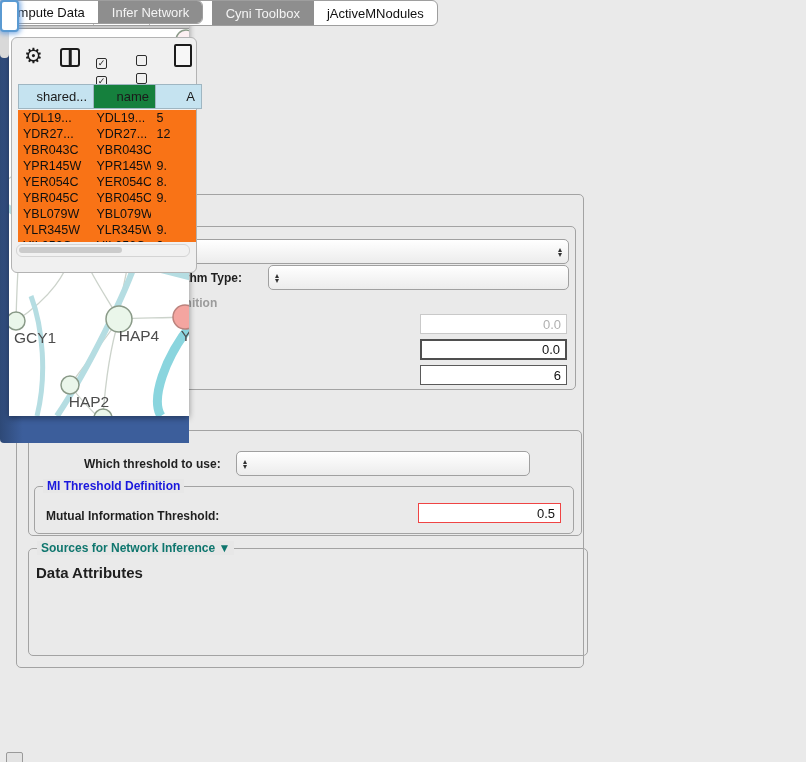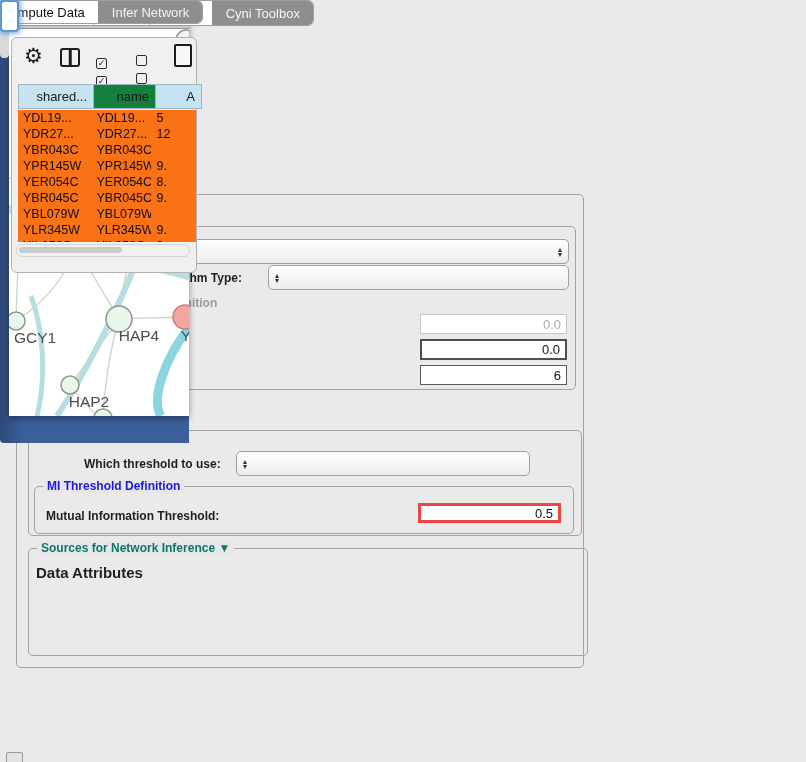--- a/index.html
+++ b/index.html
@@ -20,21 +20,21 @@
   #cp-inner{left:12;top:66;width:584;height:640;background:#e7e7e7;border:1px solid #b7b7b7;border-radius:7px}
   #viewport-top{left:14;top:186;width:582;height:12;border:1px solid #c6c6c6;border-bottom:none;border-radius:7px 7px 0 0}
   .grp{border:1px solid #a3a3a3;border-radius:5px}
   .legend{position:absolute;top:-8px;left:8px;background:#e7e7e7;padding:0 4px;font-size:12px;font-weight:bold;color:#0f766e;white-space:nowrap}
   .legend.blue{color:#1a18dd}.legend.green{color:#2ec32e}
   .lbl{font-size:12px;font-weight:bold;color:#1f1f1f;white-space:nowrap}
   .lbl.dis{color:#9b9b9b}
   .combo{display:flex;align-items:center;background:linear-gradient(#ffffff,#ececec);border:1px solid #a0a0a0;border-radius:5px;font-size:13px;color:#111}
   .combo .val{flex:1;padding-left:8px;white-space:nowrap;overflow:hidden}
   .combo .stp{width:16px;align-self:stretch;display:flex;flex-direction:column;align-items:center;justify-content:center;color:#333;font-size:8px;line-height:5px}
-  .fld{position:absolute;box-sizing:border-box;text-align:right;font-size:13px;padding:0 5px;background:#fff;border:3px solid #ef4444;color:#111;font-family:inherit}
+  .fld{position:absolute;box-sizing:border-box;text-align:right;font-size:13px;padding:0 5px;background:#fff;border:1px solid #ef4444;color:#111;font-family:inherit}
   .fld.dis{border:1px solid #c9c9c9;color:#b0b0b0}
   .fld.strong{border:2px solid #4f4f4f}
   .fld.med{border:1px solid #5a5a5a}
   #manual-checkbox{left:548;top:294;width:12px;height:12px;border:1px solid #c2c2c2;border-radius:3px;background:#fbfbfb}
   #hub-row{left:40;top:394;font-size:12.5px;font-weight:bold;color:#1f1f1f}
   #hub-arrow{margin-left:10px;font-size:12px}
   #attr-list{left:46;top:584;width:510;height:66;background:#fff;overflow:hidden;border:1px solid #d8d8d8}
   .attr-item{height:16px;line-height:16px;background:#3c6cc5;color:#fff;font-size:13px;padding-left:6px;white-space:nowrap}
   #attr-sb{left:540;top:587;width:9px;height:58px;background:#d9d9d9;border-radius:4px;z-index:3}
   .sb{background:#f1f1f1;border:1px solid #d4d4d4;border-radius:6px}
@@ -108,20 +108,23 @@
     </div>
     <div class="tab">
       <span>Style</span>
     </div>
     <div class="tab">
       <span>Select</span>
     </div>
     <div class="tab sel">
       <span>Cyni Toolbox</span>
     </div>
+    <div class="tab">
+      <span>jActiveMNodules</span>
+    </div>
   </div>
 
 <div class="abs grp" style="left:16px;top:194px;width:566px;height:472px">
   <span class="legend">Cyni Algorithm Settings</span>
 </div>
 
 <div class="abs grp" style="left:28px;top:226px;width:546px;height:162px">
   <span class="legend blue">Algorithm Definition</span>
 </div>
 <span class="abs lbl" style="left:40px;top:245px">Aracne Mode:</span>

